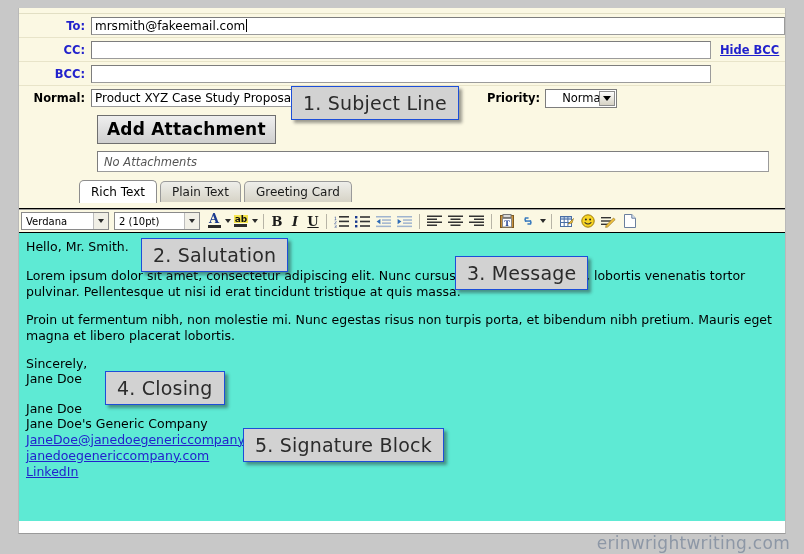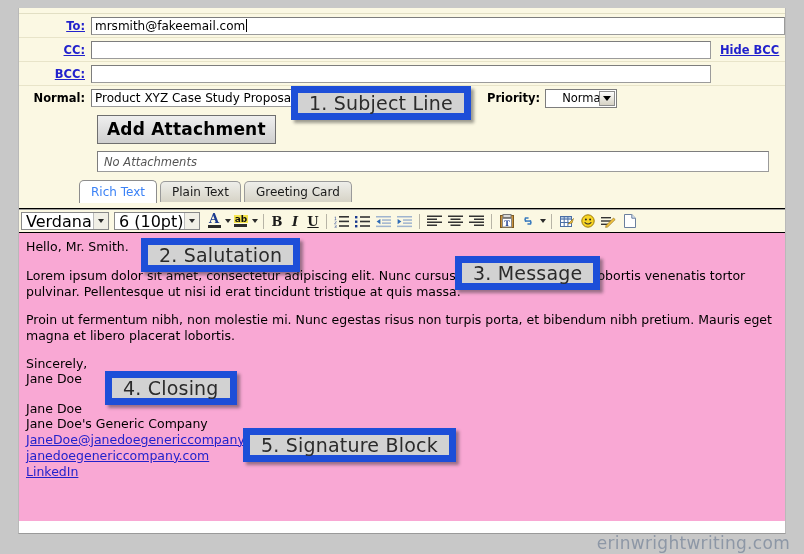--- a/index.html
+++ b/index.html
@@ -48,21 +48,20 @@
   .lbl {
     width: 72px;
     text-align: right;
     padding-right: 6px;
     font-size: 11.5px;
     color: #00188f;
     font-weight: bold;
   }
   .lbl .lnk {
     color: #2222cc;
-    text-decoration: underline;
     cursor: pointer;
     font-weight: bold;
   }
   .lbl.plain { color: #000; font-weight: bold; }
 
   .fld {
     height: 18px;
     background: #ffffff;
     border: 1px solid #9b9b9b;
     border-top-color: #7d7d7d;
@@ -173,41 +172,41 @@
     background: linear-gradient(#eeeeea,#d6d3c6);
     border: 1px solid #9a9a9a;
     border-bottom: none;
     border-radius: 5px 5px 0 0;
     cursor: pointer;
   }
   .tab.active {
     background: #ffffff;
     height: 23px;
     border-color: #8d8d8d;
-    color: #3b82f6;
+    color: #000000;
     margin-bottom: -1px;
   }
 
   
   .toolbar {
     display: flex;
     align-items: center;
     height: 24px;
     background: #fbf8e3;
     border-top: 1px solid #9a9a9a;
     border-bottom: 1px solid #000;
     padding-left: 2px;
     gap: 0px;
   }
   .sel {
     height: 18px;
     border: 1px solid #8a8a8a;
     background: #fff;
     display: flex; align-items: center;
-    font-size: 16px;
+    font-size: 10px;
     padding-left: 4px;
     position: relative;
     margin-right: 5px;
     cursor: pointer;
   }
   .sel.fontname { width: 88px; }
   .sel.fontsize { width: 86px; }
   .sel .arr {
     position: absolute; right: 0px; top: 0px;
     width: 15px; height: 16px;
@@ -253,21 +252,21 @@
   }
   .bi { font-family: "DejaVu Serif", serif; font-size: 13px; font-weight: bold; }
   .bi.i { font-style: italic; font-weight: bold; }
   .bi.u { text-decoration: underline; font-weight: bold; }
 
   svg { display: block; }
 
   
   .bodyarea {
     position: relative;
-    background: #f9a8d4;
+    background: #5eead4;
     height: 288px;
     padding: 8px 12px 0 7px;
     font-size: 12.5px;
     color: #000;
     line-height: 1.0;
     overflow: hidden;
   }
   .bodyarea p { margin: 0 0 12px 0; line-height: 16px; }
   .salut { margin: 0 0 14px 0; }
   .sigline { line-height: 15.5px; }
@@ -285,21 +284,21 @@
     position: absolute;
     background: #d2d2d2;
     color: #2b2b2b;
     font-family: "DejaVu Sans", sans-serif;
     font-size: 19px;
     letter-spacing: .2px;
     display: flex;
     align-items: center;
     padding: 0 11px;
     box-shadow: 3px 3px 3px rgba(40,40,40,.45);
-    border: 7px solid #1d4ed8;
+    border: 1px solid #1d4ed8;
     z-index: 20;
     white-space: nowrap;
   }
 
   
   .wm {
     position: absolute;
     right: 14px; bottom: 1px;
     font-size: 17px;
     color: #8d97a6;
@@ -366,21 +365,21 @@
     <div class="toolbar">
 
       <div class="sel fontname">
         <span>Verdana</span>
         <span class="arr">
             <span class="tri-s"></span>
           </span>
       </div>
 
       <div class="sel fontsize">
-        <span>6 (10pt)</span>
+        <span>2 (10pt)</span>
         <span class="arr">
             <span class="tri-s"></span>
           </span>
       </div>
 
       <div class="tbtn">
         <div style="display:flex;flex-direction:column;align-items:center;">
           <span class="letterA">A</span>
             <span class="underbar"></span>
         </div>

